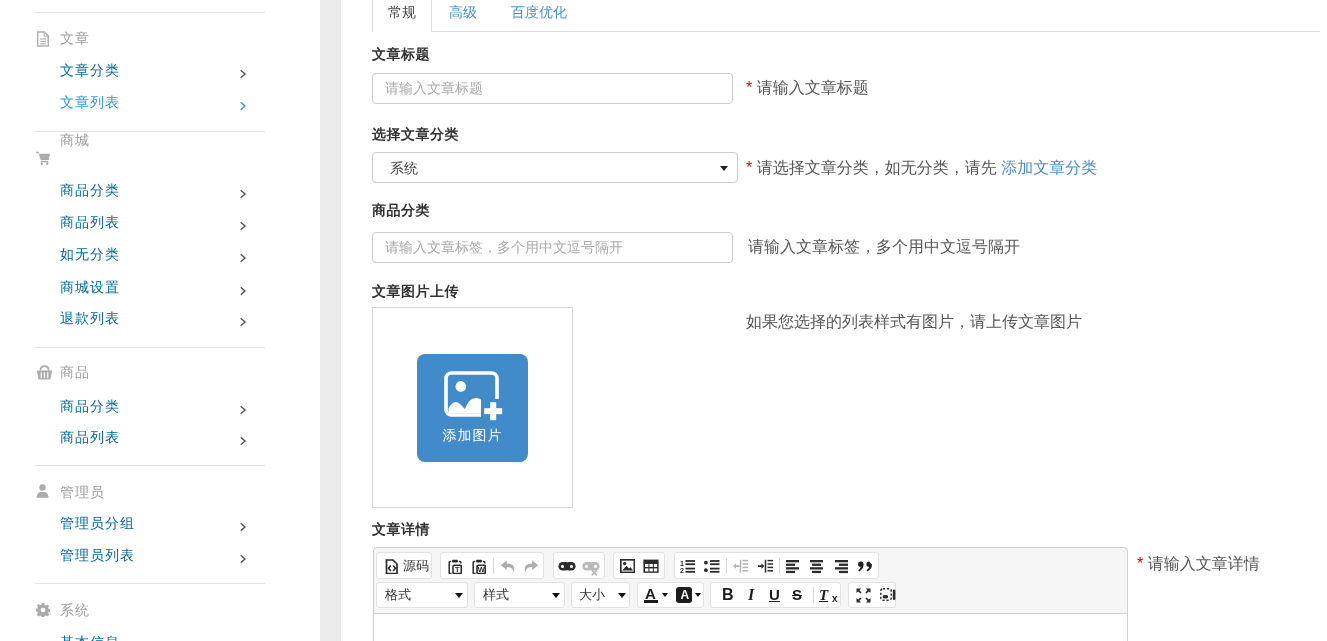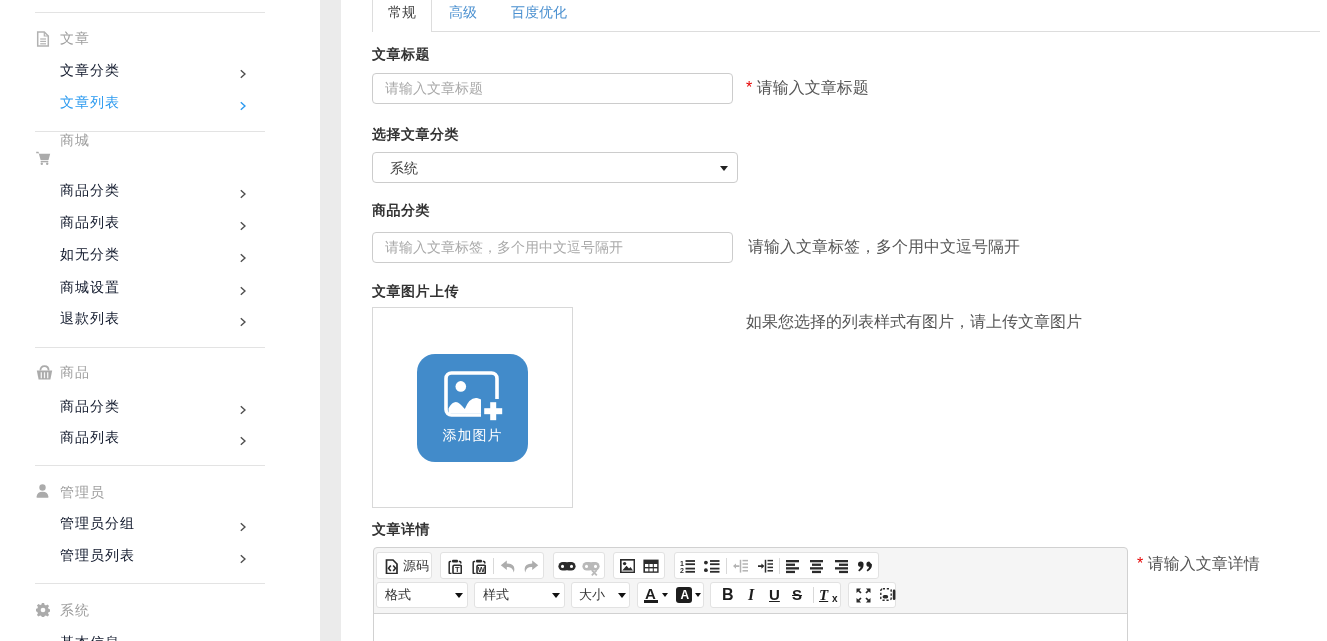--- a/index.html
+++ b/index.html
@@ -3,39 +3,39 @@
 <meta charset="utf-8">
 <title>page</title>
 <style>
 html,body{margin:0;padding:0;background:#fff;}
 #page{position:relative;width:1327px;height:641px;overflow:hidden;background:#fff;
   font-family:"Liberation Sans",sans-serif;}
 
 #strip{position:absolute;left:320px;top:0;width:21px;height:641px;background:#ebebeb;}
 .sb-div{position:absolute;left:35px;width:230px;height:0;border-top:1px solid #e3e3e3;}
 .sb-h{position:absolute;left:60px;height:20px;line-height:20px;font-size:14px;color:#9e9e9e;letter-spacing:1px;}
-.sb-i{position:absolute;left:60px;height:20px;line-height:20px;font-size:14px;color:#0f172a;letter-spacing:1px;}
+.sb-i{position:absolute;left:60px;height:20px;line-height:20px;font-size:14px;color:#0369a1;letter-spacing:1px;}
 .sb-i.act{color:#2b9af0;}
 .sb-ic{position:absolute;left:36px;}
 .chev{position:absolute;left:240px;margin-top:1px;}
 
 .lbl{position:absolute;left:372px;height:20px;line-height:20px;font-size:14px;font-weight:bold;color:#333;letter-spacing:0.5px;}
 .ctl{position:absolute;left:372px;width:347px;height:29px;border:1px solid #ccc;border-radius:4px;background:#fff;
   font-size:14px;line-height:29px;padding-left:12px;color:#a9a9a9;}
 .hint{position:absolute;height:20px;line-height:20px;font-size:16px;color:#575757;}
 .star{color:#e60000;}
 a.lnk{color:#4a90d0;text-decoration:none;}
 
 #tabline{position:absolute;left:372px;top:31px;width:948px;height:0;border-top:1px solid #ddd;}
 #tab-act{position:absolute;left:372px;top:-10px;width:60px;height:42px;background:#fff;border:1px solid #ddd;border-bottom:0;
   border-radius:4px 4px 0 0;z-index:2;text-align:center;font-size:14px;color:#454545;line-height:20px;padding-top:11px;box-sizing:border-box;}
 .tablink{position:absolute;top:5px;height:14px;line-height:14px;font-size:14px;color:#4a90d0;}
 
 #upbox{position:absolute;left:372px;top:307px;width:199px;height:199px;border:1px solid #d8d8d8;background:#fff;}
-#upbtn{position:absolute;left:417px;top:354px;width:111px;height:108px;background:#428bca;border-radius:18px;}
+#upbtn{position:absolute;left:417px;top:354px;width:111px;height:108px;background:#428bca;border-radius:8px;}
 #upbtn .txt{position:absolute;left:0;top:73px;width:111px;text-align:center;color:#fff;font-size:14px;letter-spacing:1px;}
 
 #cke{position:absolute;left:373px;top:547px;width:753px;height:94px;border:1px solid #d1d1d1;border-radius:4px 4px 0 0;background:#f5f5f5;}
 #ckebody{position:absolute;left:373px;top:614px;width:753px;height:27px;background:#fff;border-left:1px solid #d1d1d1;border-right:1px solid #d1d1d1;}
 #cketopline{position:absolute;left:373px;top:613px;width:755px;height:0;border-top:1px solid #d1d1d1;}
 .tbg{position:absolute;background:#fff;border:1px solid #e2e2e2;border-radius:3px;height:25px;}
 .tbg2{position:absolute;background:#fff;border:1px solid #e2e2e2;border-radius:3px;height:24px;}
 .tsep{position:absolute;width:0;height:16px;border-left:1px solid #d9d9d9;top:5px;}
 .ddtext{position:absolute;top:0;height:24px;line-height:24px;font-size:13px;color:#333;}
 .ddcaret{position:absolute;top:10px;width:0;height:0;border-left:4px solid transparent;border-right:4px solid transparent;border-top:5px solid #111;}
@@ -143,20 +143,21 @@
   <div id="tab-act">常规</div>
   <span class="tablink" style="left:449px">高级</span>
   <span class="tablink" style="left:511px">百度优化</span>
 
   <span class="lbl" style="top:44px">文章标题</span>
   <div class="ctl" style="top:73px">请输入文章标题</div>
   <span class="hint" style="left:746px;top:78px"><span class="star">*</span> 请输入文章标题</span>
 
   <span class="lbl" style="top:124px">选择文章分类</span>
   <div class="ctl" style="top:152px;color:#444;padding-left:17px;line-height:31px;">系统<span style="position:absolute;right:9px;top:13px;width:0;height:0;border-left:4px solid transparent;border-right:4px solid transparent;border-top:5.5px solid #222;"></span></div>
+  <span class="hint" style="left:746px;top:158px"><span class="star">*</span> 请选择文章分类，如无分类，请先 <a class="lnk" href="#">添加文章分类</a></span>
 
   <span class="lbl" style="top:200px">商品分类</span>
   <div class="ctl" style="top:232px">请输入文章标签，多个用中文逗号隔开</div>
   <span class="hint" style="left:748px;top:237px">请输入文章标签，多个用中文逗号隔开</span>
 
   <span class="lbl" style="top:281px">文章图片上传</span>
   <div id="upbox"></div>
   <div id="upbtn">
     <svg style="position:absolute;left:27px;top:17px" width="62" height="52" viewBox="0 0 62 52">
 <rect x="2" y="2" width="51" height="42" rx="5.5" fill="none" stroke="#fff" stroke-width="3.6"></rect>

